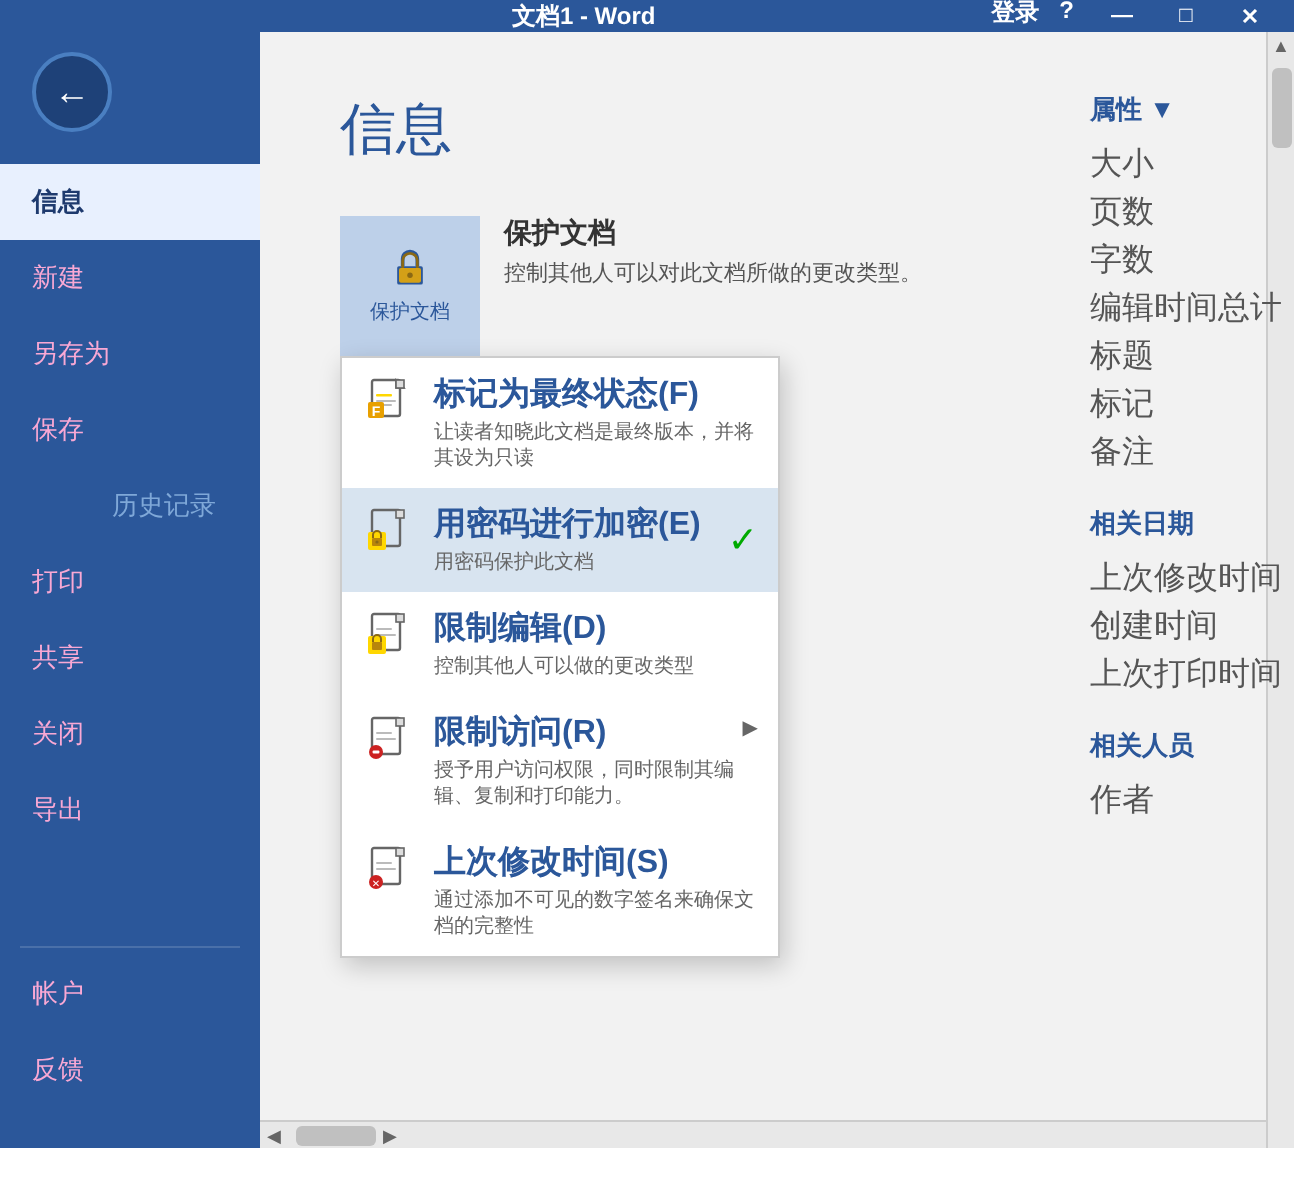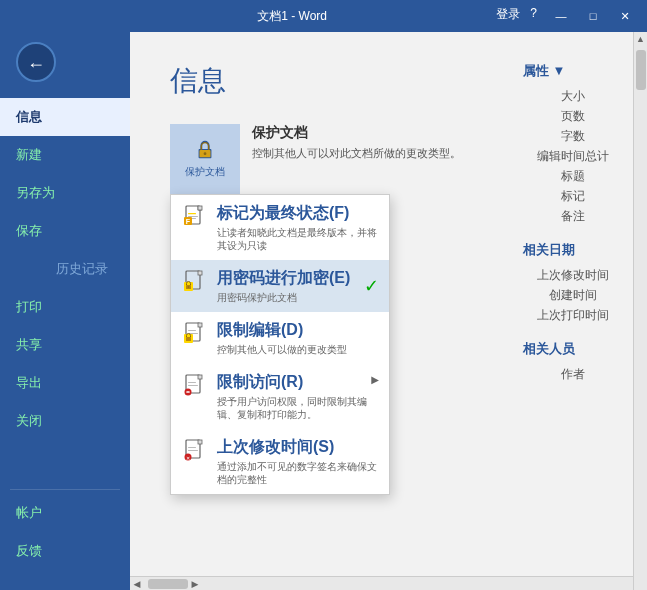--- a/index.html
+++ b/index.html
@@ -6,28 +6,29 @@
     body {
       width: 647px;
       height: 590px;
       font-family: 'Microsoft YaHei', 'SimHei', sans-serif;
       overflow: hidden;
       background: #fff;
     }
 
     
     .titlebar {
-      height: 32px;
+      height: 16px;
       background: #2b579a;
       display: flex;
       align-items: center;
       justify-content: space-between;
       padding: 0 8px;
       color: #fff;
       font-size: 12px;
+      font-weight: bold;
     }
     .titlebar-title {
       flex: 1;
       text-align: center;
     }
     .titlebar-controls {
       display: flex;
       gap: 4px;
     }
     .titlebar-btn {
@@ -71,21 +72,21 @@
       align-items: center;
       justify-content: center;
       margin: 0 0 16px 16px;
       cursor: pointer;
       font-size: 18px;
       color: #fff;
     }
     .sidebar-item {
       padding: 10px 16px;
       font-size: 13px;
-      color: #86efac;
+      color: #f9a8d4;
       cursor: pointer;
       position: relative;
     }
     .sidebar-item.active {
       background: #e8f0fe;
       color: #1e3a6e;
       font-weight: bold;
     }
     .sidebar-item.disabled {
       color: #7fa8d8;
@@ -264,39 +265,38 @@
 
     
     .icon-svg {
       width: 22px;
       height: 22px;
     }
 
     
     .right-panel {
       position: absolute;
-      right: 24px;
+      right: 2px;
       top: 30px;
       width: 100px;
     }
     .right-panel-section {
       margin-bottom: 16px;
     }
     .right-panel-title {
       font-size: 13px;
       font-weight: bold;
       color: #2b579a;
       margin-bottom: 6px;
       padding-bottom: 2px;
     }
     .right-panel-item {
-      font-size: 12px;
+      font-size: 16px;
       color: #555;
       margin-bottom: 3px;
-      text-align: center;
     }
 
     
     .sidebar-sep {
       height: 1px;
       background: rgba(255,255,255,0.15);
       margin: 4px 10px;
     }
   </style>
 </head>
@@ -338,24 +338,24 @@
     <div class="sidebar-item disabled">
       <span>历史记录</span>
     </div>
     <div class="sidebar-item">
       <span>打印</span>
     </div>
     <div class="sidebar-item">
       <span>共享</span>
     </div>
     <div class="sidebar-item">
+      <span>关闭</span>
+    </div>
+    <div class="sidebar-item">
       <span>导出</span>
-    </div>
-    <div class="sidebar-item">
-      <span>关闭</span>
     </div>
 
     <div class="sidebar-spacer"></div>
     <div class="sidebar-sep"></div>
     <div class="sidebar-bottom">
       <div class="sidebar-item">
         <span>帐户</span>
       </div>
       <div class="sidebar-item">
         <span>反馈</span>

